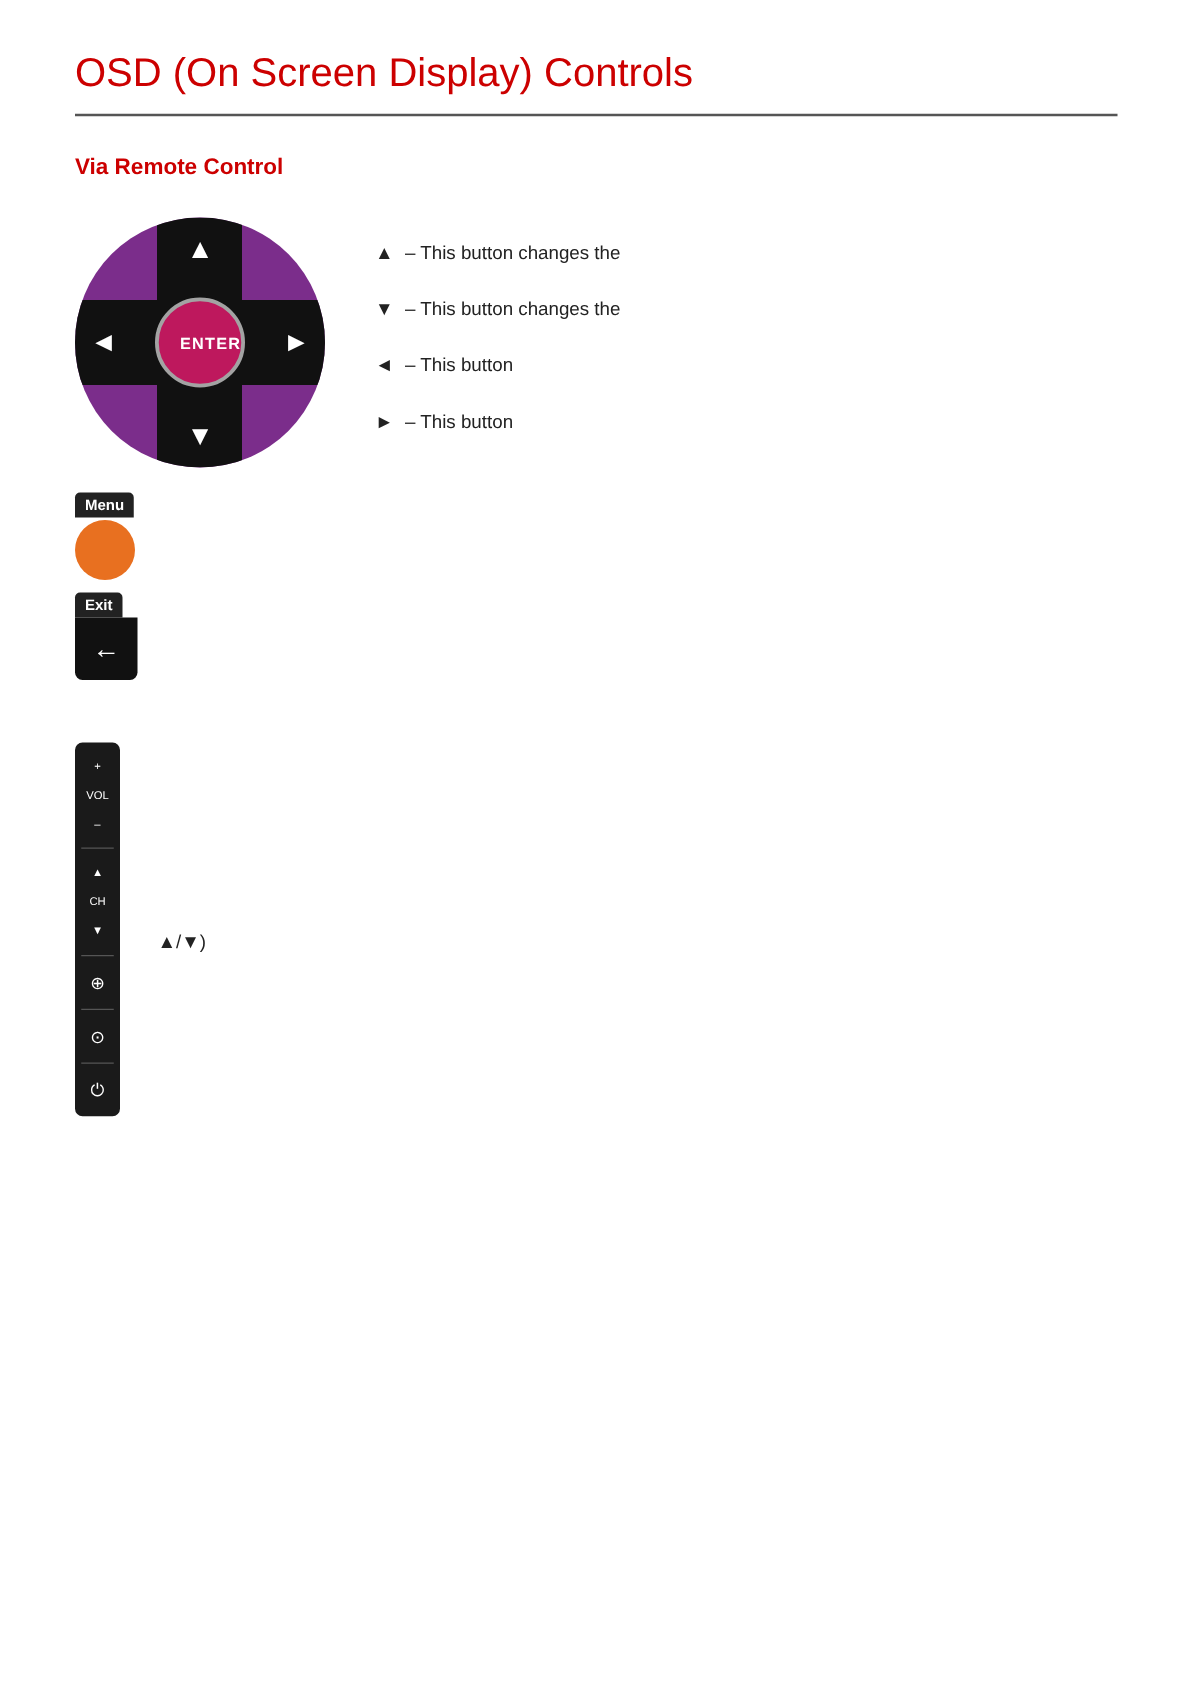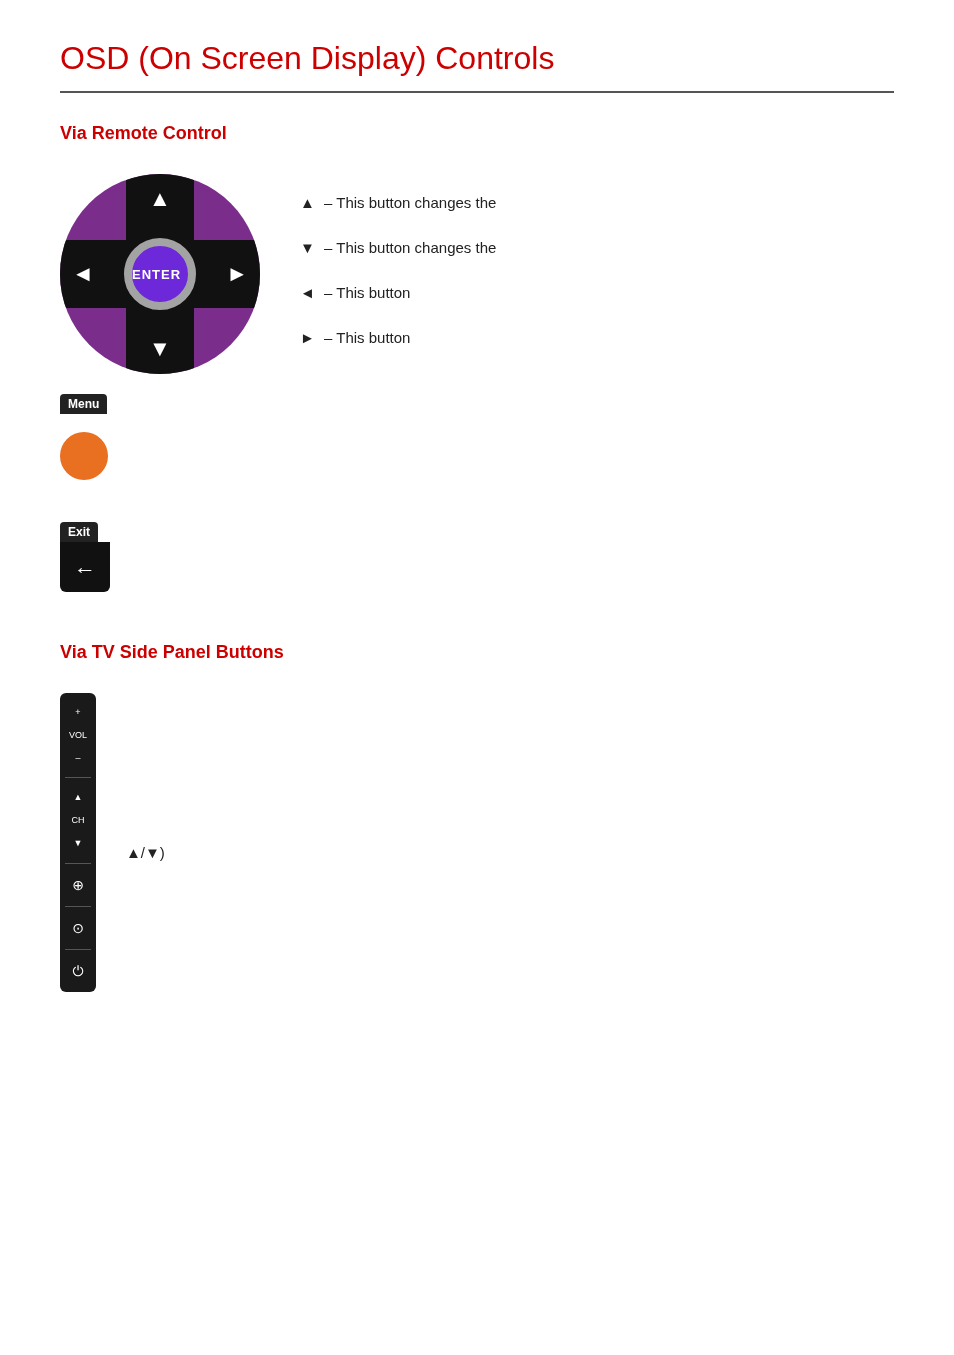--- a/index.html
+++ b/index.html
@@ -80,25 +80,25 @@
     }
 
     .dpad-center {
       position: absolute;
       top: 50%;
       left: 50%;
       transform: translate(-50%, -50%);
       width: 72px;
       height: 72px;
       border-radius: 50%;
-      background: #6d28d9;
-      border: 8px solid #a3a3a3;
-      display: flex;
-      align-items: center;
-      justify-content: flex-start;
+      background: #be185d;
+      border: 3px solid #a3a3a3;
+      display: flex;
+      align-items: center;
+      justify-content: flex-end;
       z-index: 10;
     }
 
     .dpad-center span {
       color: white;
       font-weight: bold;
       font-size: 13px;
       letter-spacing: 1px;
     }
 
@@ -134,21 +134,21 @@
       right: 12px;
       top: 50%;
       transform: translateY(-50%);
     }
 
     
     .menu-button {
       display: flex;
       flex-direction: column;
       align-items: flex-start;
-      gap: 16px;
+      gap: 0;
     }
 
     .menu-label {
       background: #222;
       color: white;
       font-size: 12px;
       padding: 3px 8px;
       border-radius: 4px 4px 0 0;
       font-weight: bold;
     }
@@ -160,21 +160,20 @@
       background: #e87020;
       margin-top: 2px;
     }
 
     
     .exit-button {
       display: flex;
       flex-direction: column;
       align-items: flex-start;
       gap: 0;
-      margin-top: 32px;
     }
 
     .exit-label {
       background: #222;
       color: white;
       font-size: 12px;
       padding: 3px 8px;
       border-radius: 4px 4px 0 0;
       font-weight: bold;
     }
@@ -329,21 +328,20 @@
 
     <div class="desc-item">
       <span class="desc-symbol">►</span>
       <span>– This button</span>
     </div>
 
   </div>
 </div>
 
 <div class="tv-section">
-  <h2>Via TV Side Panel Buttons</h2>
 
   <div class="tv-panel-container">
 
     <div class="tv-panel">
 
       <div class="panel-row">
         <span class="panel-label">+</span>
       </div>
       <div class="panel-row">
         <span class="panel-label">VOL</span>

